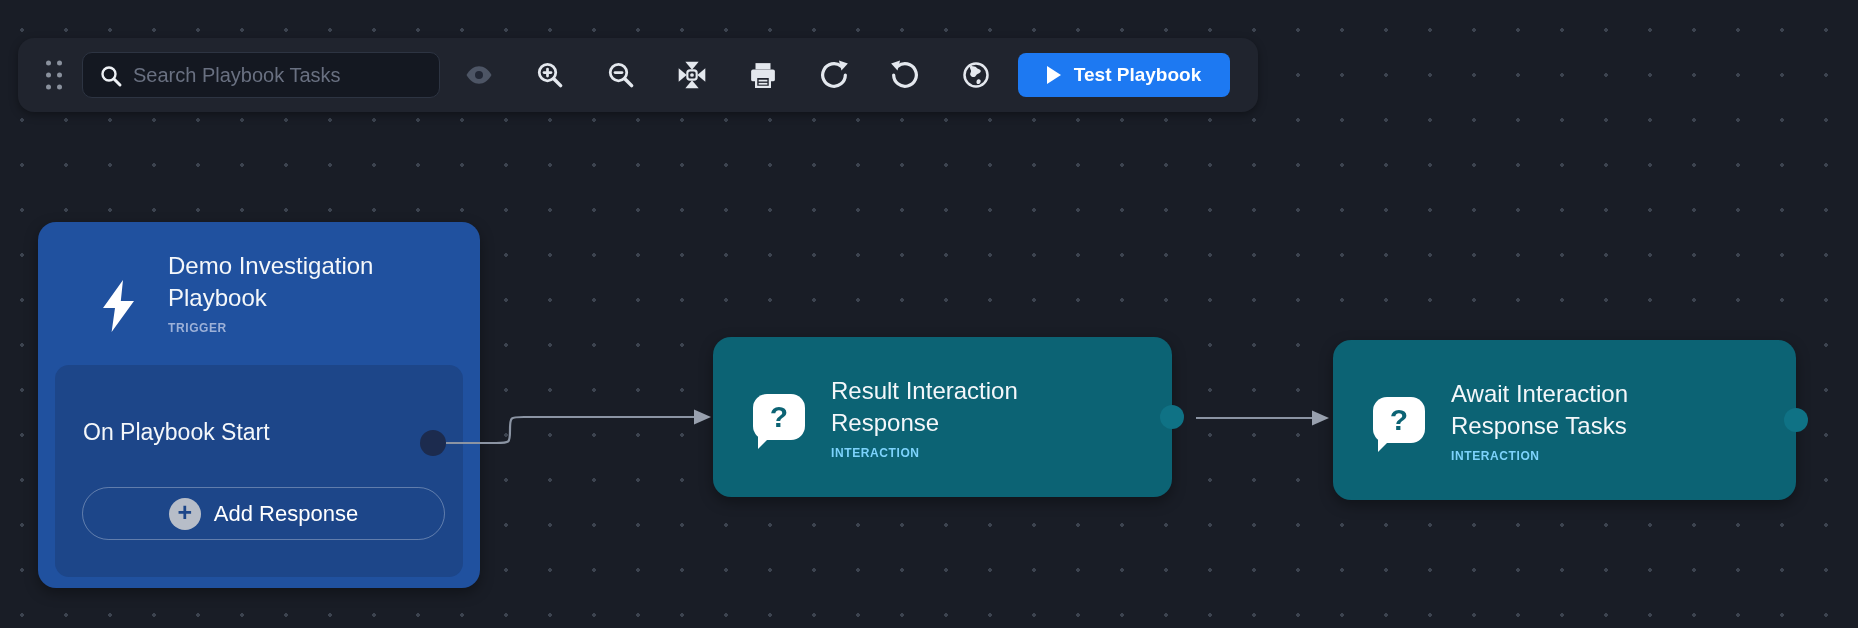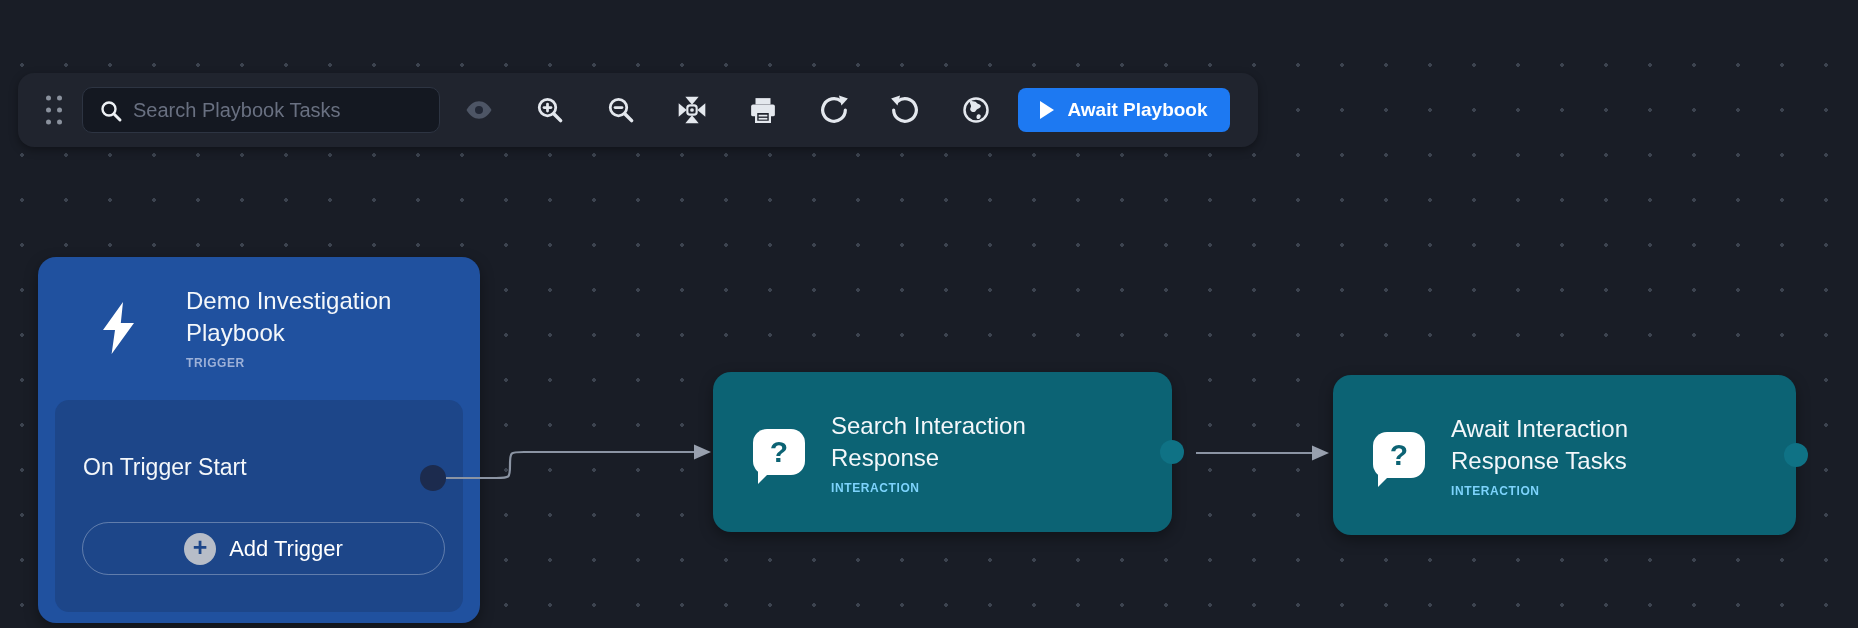--- a/index.html
+++ b/index.html
@@ -7,21 +7,20 @@
   body {
     font-family:"Liberation Sans","DejaVu Sans",sans-serif;
     background:#191d26;
     position:relative;
   }
   
   .canvas {
     position:absolute; inset:0;
     background-image:radial-gradient(1.6px 2.6px at 22px 30px, #3c434f 97%, transparent 100%);
     background-size:44px 45px;
-    margin-top:35px;
   }
 
   
   .toolbar {
     position:absolute; left:18px; top:38px; width:1240px; height:74px;
     background:#20242e; border-radius:16px;
     box-shadow:0 3px 8px rgba(0,0,0,.35);
     z-index:30;
   }
   .drag-handle {
@@ -54,21 +53,21 @@
     background:#1d79f2; border:none; border-radius:8px; cursor:pointer;
     display:flex; align-items:center; justify-content:center; gap:13px;
     color:#ffffff; font-size:19px; font-weight:700;
     font-family:"Liberation Sans","DejaVu Sans",sans-serif;
   }
   .play-tri { width:0; height:0; border-left:14px solid #fff; border-top:9px solid transparent; border-bottom:9px solid transparent; }
 
   
   .node { position:absolute; border-radius:18px; z-index:10; box-shadow:0 5px 14px rgba(0,0,0,.35); }
   .node-trigger { left:38px; top:222px; width:442px; height:366px; background:#20519f; }
-  .trig-head { display:flex; align-items:center; gap:44px; padding:28px 0 0 56px; }
+  .trig-head { display:flex; align-items:flex-end; gap:26px; padding:28px 0 0 56px; }
   .bolt { width:48px; height:58px; flex:0 0 auto; }
   .trig-titles { display:flex; flex-direction:column; }
   .node-title { color:#f4f7fa; font-size:24px; line-height:32px; font-weight:500; }
   .node-type { font-size:12px; font-weight:700; letter-spacing:.6px; margin-top:7px; }
   .type-trigger { color:#9db1d8; }
   .type-interaction { color:#7dd3fc; }
   .trig-title { width:235px; }
 
   .trig-panel {
     position:absolute; left:17px; top:143px; width:408px; height:212px;
@@ -204,50 +203,50 @@
         <svg width="30" height="30" viewBox="0 0 24 24">
           <circle cx="12" cy="12" r="9.2" fill="none" stroke="#e4e8ee" stroke-width="2"></circle>
           <path d="M8 4.5c2 .8 3.5.2 4.5 1.6s3.5 1 3.3 2.9c-.2 1.9-2.8 1.6-3.8 3.4s-3.2 1.6-4.3-.1c-1.1-1.7.9-2.6.2-4.2C7.2 6.5 6.5 5.2 8 4.5z" fill="#e4e8ee"></path>
           <path d="M13.5 15.5c1.4-.4 2.6.4 2.2 1.8-.4 1.4-1.5 2.4-2.6 1.8-1.1-.6-.9-3.2.4-3.6z" fill="#e4e8ee"></path>
         </svg>
       </button>
     </div>
 
     <button class="test-btn">
       <span class="play-tri"></span>
-      <span>Await Playbook</span>
+      <span>Test Playbook</span>
     </button>
   </div>
 
   <div class="node node-trigger">
     <div class="trig-head">
       <svg class="bolt" viewBox="0 0 24 28">
         <path d="M14.5 1 4.5 15h6L8.8 27 20 11.5h-6.6z" fill="#ffffff"></path>
       </svg>
       <div class="trig-titles">
         <div class="node-title trig-title">Demo Investigation Playbook</div>
         <div class="node-type type-trigger">TRIGGER</div>
       </div>
     </div>
     <div class="trig-panel">
-      <div class="panel-label">On Trigger Start</div>
+      <div class="panel-label">On Playbook Start</div>
       <div class="out-dot-navy"></div>
       <button class="add-trigger">
         <span class="plus-circle">+</span>
-        <span>Add Trigger</span>
+        <span>Add Response</span>
       </button>
     </div>
   </div>
 
   <div class="node node-teal node-create">
     <div class="bubble">
       <span>?</span>
     </div>
     <div class="teal-texts">
-      <div class="node-title teal-title">Search Interaction Response</div>
+      <div class="node-title teal-title">Result Interaction Response</div>
       <div class="node-type type-interaction">INTERACTION</div>
     </div>
     <div class="out-dot-teal"></div>
   </div>
 
   <div class="node node-teal node-await">
     <div class="bubble">
       <span>?</span>
     </div>
     <div class="teal-texts">

